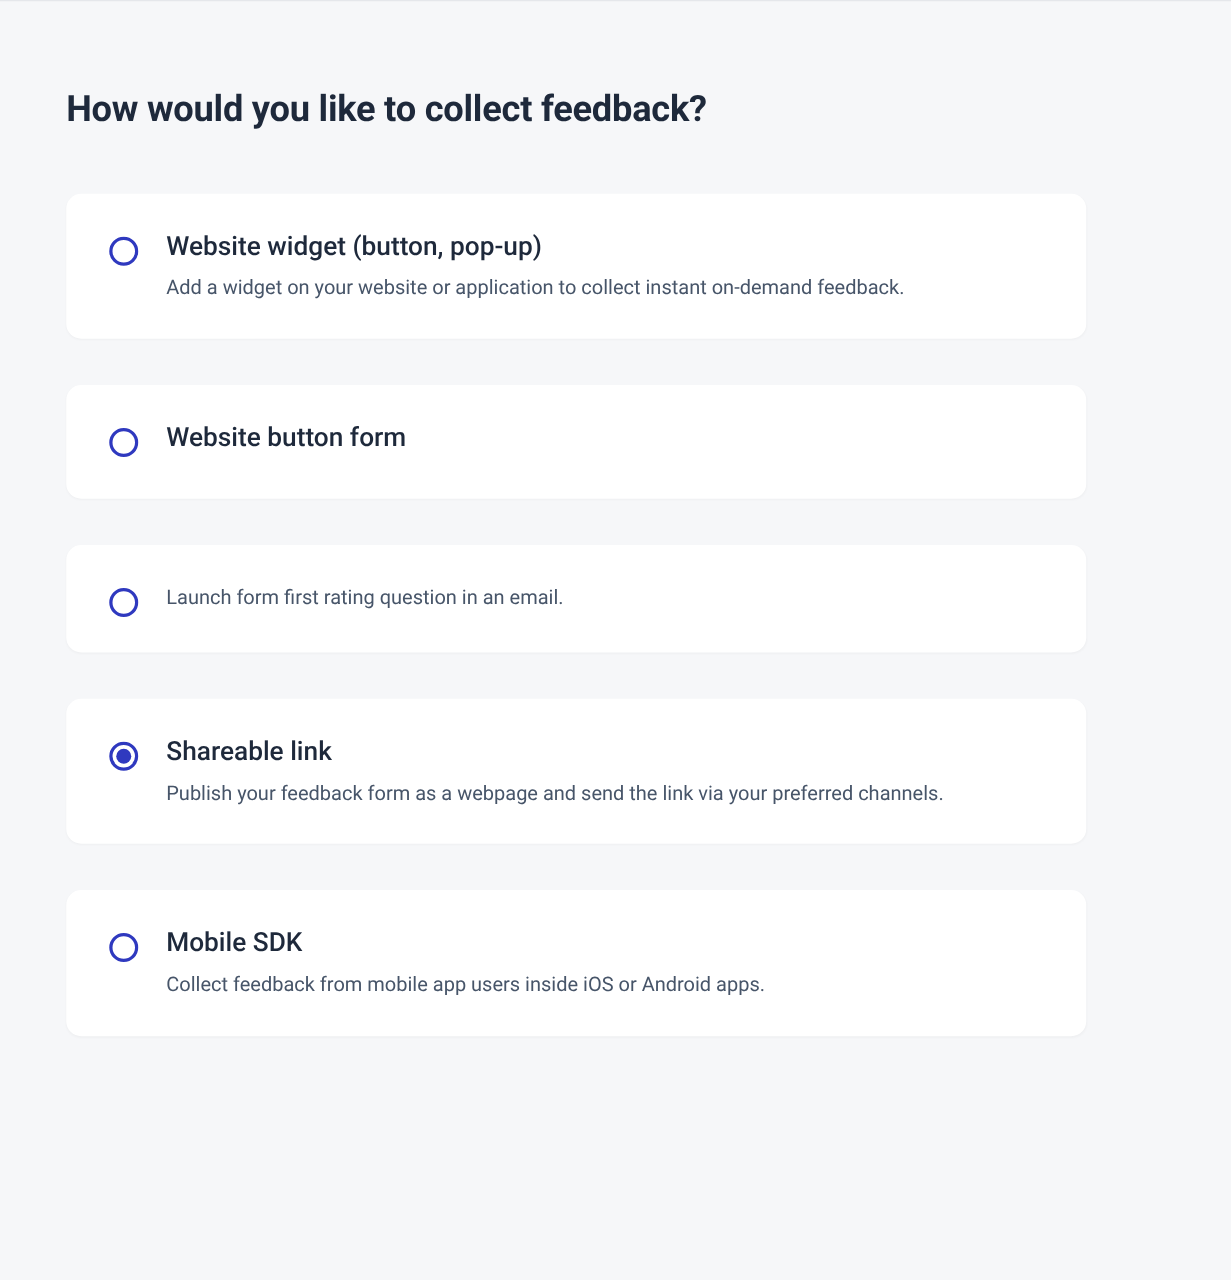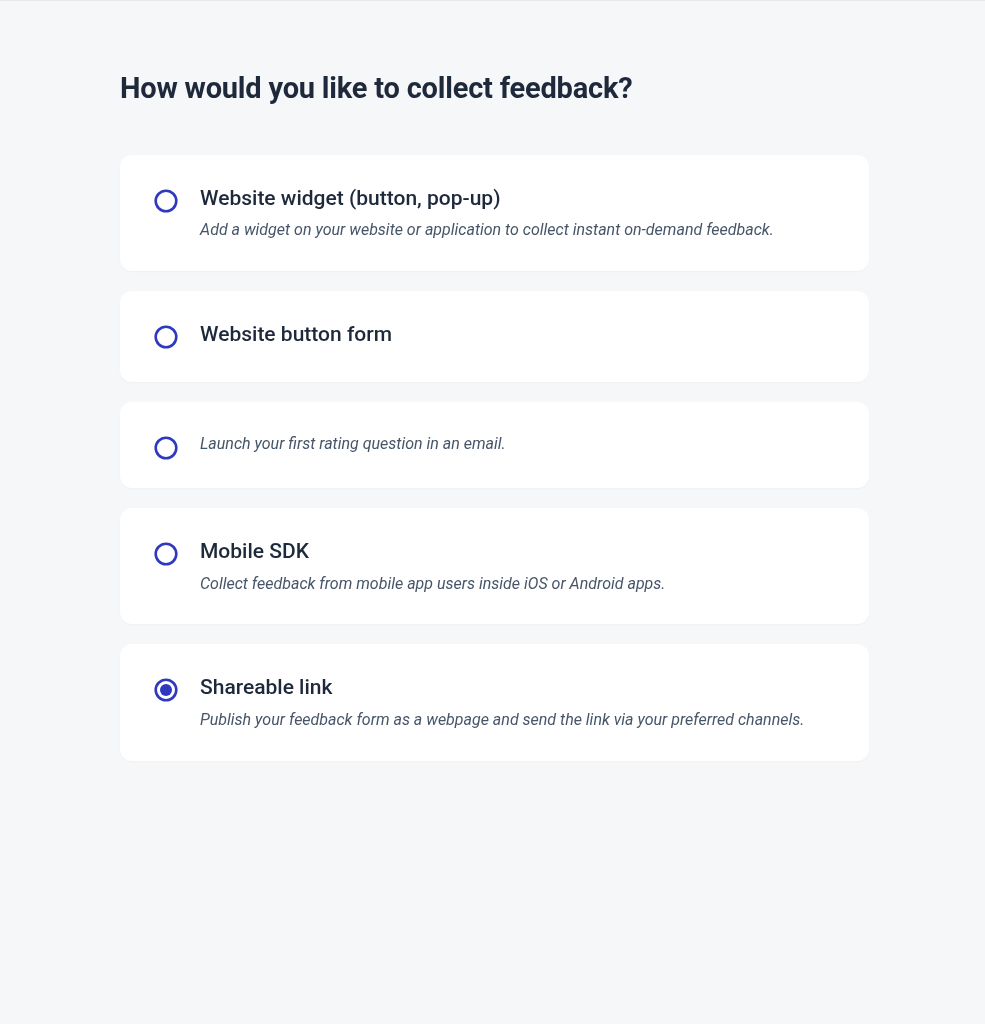--- a/index.html
+++ b/index.html
@@ -8,33 +8,33 @@
       box-sizing: border-box;
     }
     body {
       font-family: -apple-system, BlinkMacSystemFont, "Segoe UI", Roboto, Helvetica, Arial, sans-serif;
       background: #f6f7f9;
       width: 985px;
       height: 1024px;
       border-top: 1px solid #e5e7eb;
     }
     .container {
-      padding: 70px 116px 0 120px;
+      padding: 70px 116px 0 53px;
     }
     .page-title {
       font-size: 29px;
       font-weight: 700;
       color: #1e293b;
       margin-bottom: 50px;
       letter-spacing: -0.2px;
     }
     .option-list {
       display: flex;
       flex-direction: column;
-      gap: 20px;
+      gap: 37px;
     }
     .option-card {
       background: #ffffff;
       border-radius: 12px;
       padding: 30px 34px 28px 34px;
       display: flex;
       align-items: flex-start;
       gap: 22px;
       cursor: pointer;
       box-shadow: 0 1px 2px rgba(15, 23, 42, 0.03);
@@ -53,21 +53,20 @@
       font-size: 21px;
       font-weight: 500;
       color: #1e293b;
       margin-bottom: 6px;
       line-height: 1.3;
     }
     .option-desc {
       font-size: 16px;
       color: #475569;
       line-height: 1.55;
-      font-style: italic;
     }
   </style>
 </head>
 <body>
 
 <div class="container">
   <h1 class="page-title">How would you like to collect feedback?</h1>
 
   <div class="option-list">
 
@@ -94,43 +93,43 @@
       </div>
     </div>
 
     <div class="option-card">
       <span class="radio-wrap">
         <svg width="24" height="24" viewBox="0 0 24 24">
           <circle cx="12" cy="12" r="10.3" stroke="#2f39bf" stroke-width="2.6" fill="none"></circle>
         </svg>
       </span>
       <div class="option-body">
-        <div class="option-desc">Launch your first rating question in an email.</div>
-      </div>
-    </div>
-
-    <div class="option-card">
-      <span class="radio-wrap">
-        <svg width="24" height="24" viewBox="0 0 24 24">
-          <circle cx="12" cy="12" r="10.3" stroke="#2f39bf" stroke-width="2.6" fill="none"></circle>
-        </svg>
-      </span>
-      <div class="option-body">
-        <div class="option-title">Mobile SDK</div>
-        <div class="option-desc">Collect feedback from mobile app users inside iOS or Android apps.</div>
+        <div class="option-desc">Launch form first rating question in an email.</div>
       </div>
     </div>
 
     <div class="option-card">
       <span class="radio-wrap">
         <svg width="24" height="24" viewBox="0 0 24 24">
           <circle cx="12" cy="12" r="10.3" stroke="#2f39bf" stroke-width="2.6" fill="none"></circle>
           <circle cx="12" cy="12" r="6" fill="#2f39bf"></circle>
         </svg>
       </span>
       <div class="option-body">
         <div class="option-title">Shareable link</div>
         <div class="option-desc">Publish your feedback form as a webpage and send the link via your preferred channels.</div>
       </div>
     </div>
 
+    <div class="option-card">
+      <span class="radio-wrap">
+        <svg width="24" height="24" viewBox="0 0 24 24">
+          <circle cx="12" cy="12" r="10.3" stroke="#2f39bf" stroke-width="2.6" fill="none"></circle>
+        </svg>
+      </span>
+      <div class="option-body">
+        <div class="option-title">Mobile SDK</div>
+        <div class="option-desc">Collect feedback from mobile app users inside iOS or Android apps.</div>
+      </div>
+    </div>
+
   </div>
 </div>
 
 </body></html>

